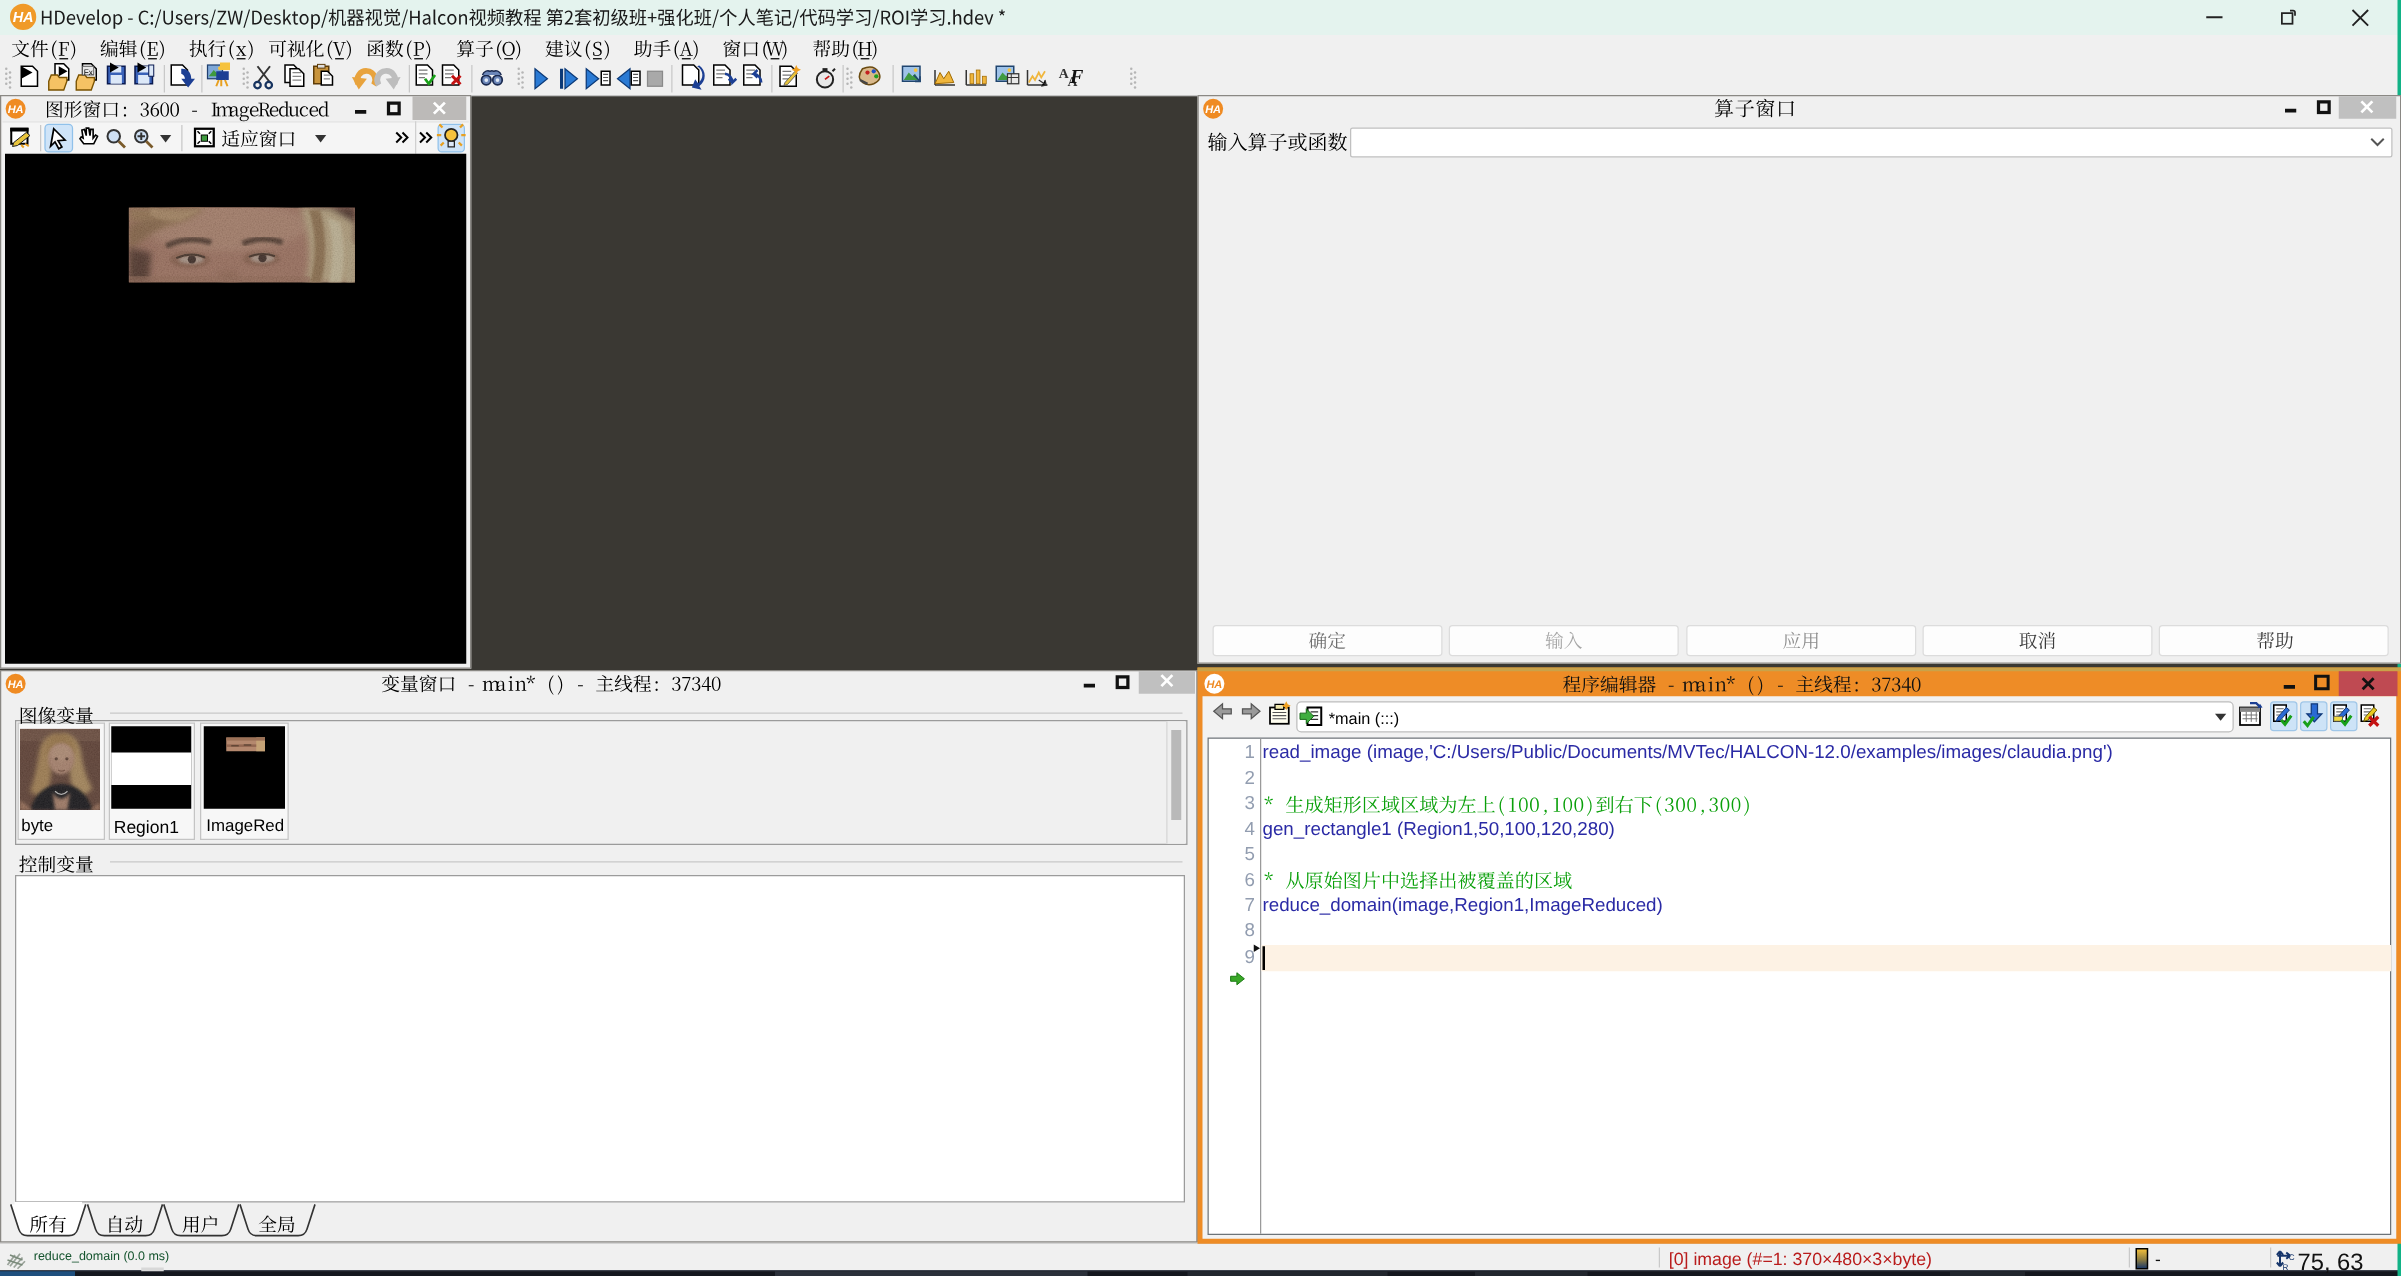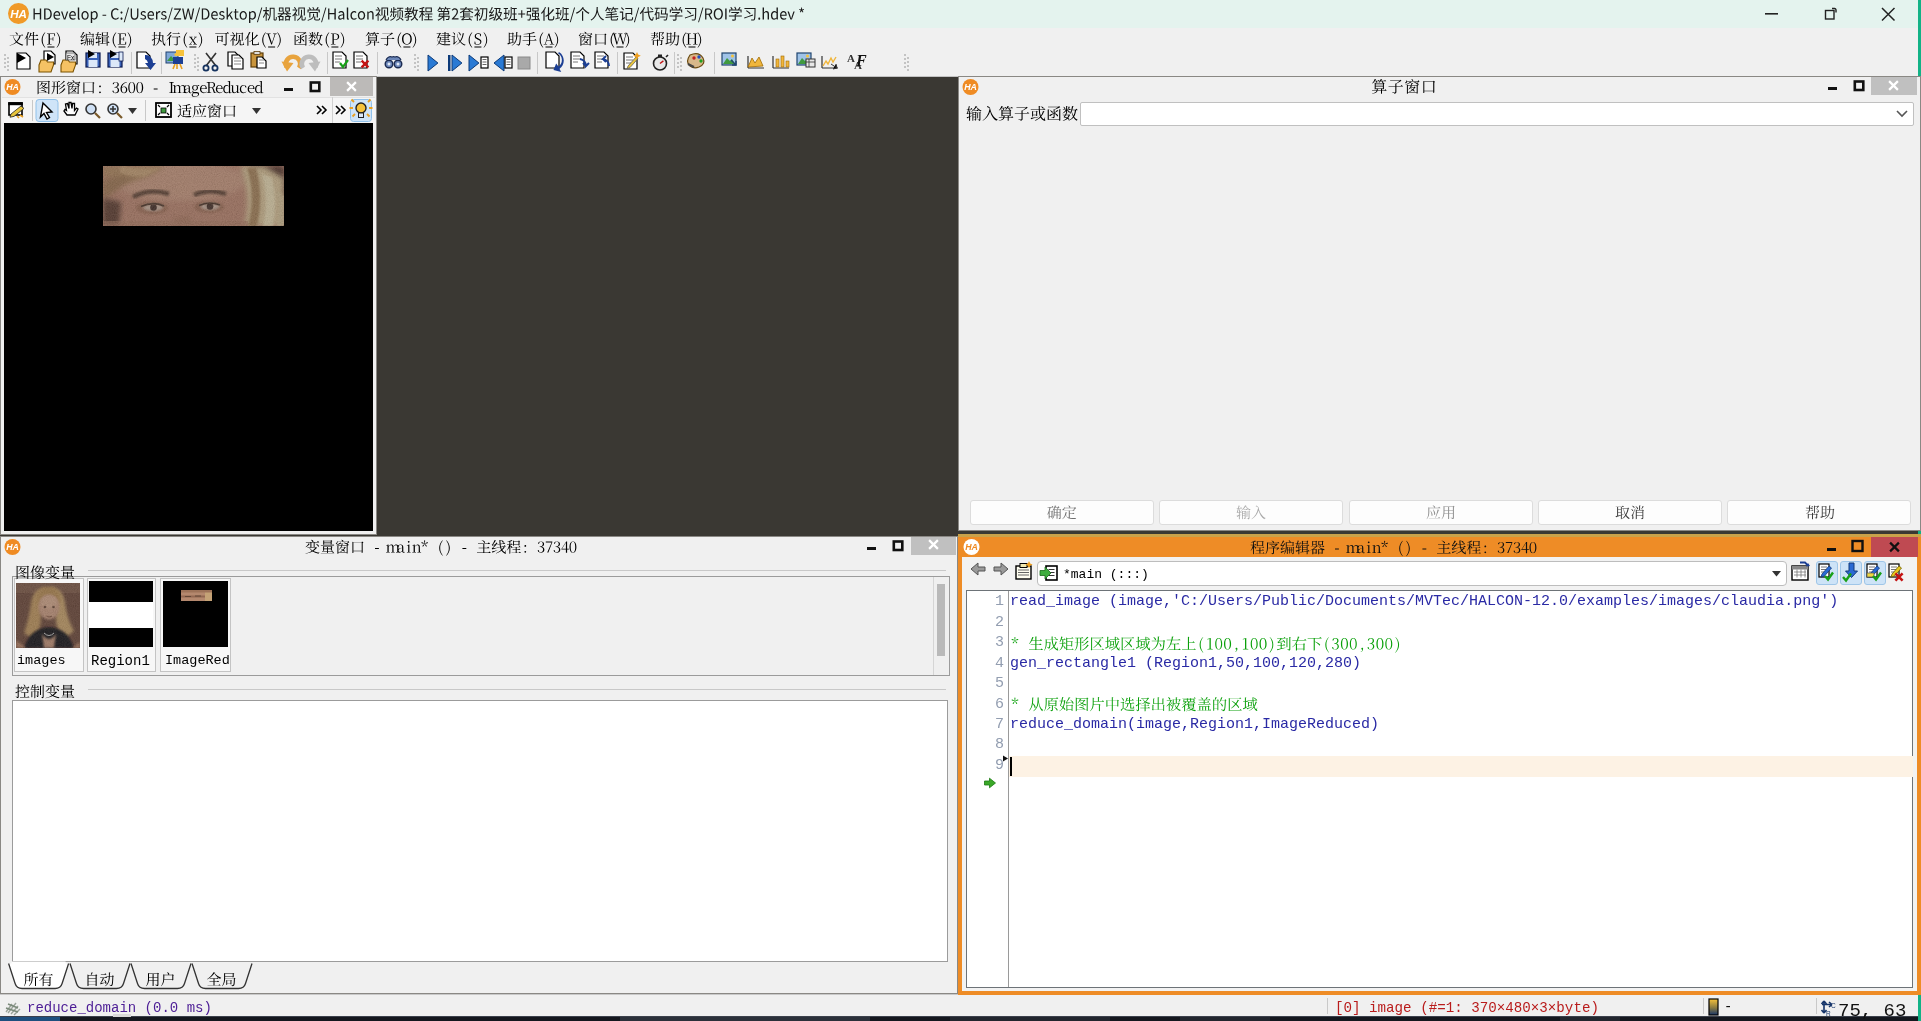--- a/index.html
+++ b/index.html
@@ -1,17 +1,17 @@
 <!DOCTYPE html>
 <html><head><meta charset="utf-8"><title>HDevelop</title>
 <style>
 *{margin:0;padding:0;box-sizing:border-box}
 html,body{width:1921px;height:1021px}
 body{position:relative;overflow:hidden;font-family:"Liberation Sans",sans-serif;background:#f0f0f0}
-.mono{font-family:Liberation Mono, monospace}
+.mono{font-family:Liberation Sans, sans-serif}
 .abs{position:absolute}
 pre{font-family:"Liberation Mono",monospace}
 </style></head>
 <body>
 <div style="position:absolute;left:0;top:0;width:1921px;height:28px;background:#e4f3ee"></div>
 <div style="position:absolute;left:0;top:28px;width:1921px;height:22px;background:#f0f0f0"></div>
 <div style="position:absolute;left:0;top:50px;width:1921px;height:27px;background:#f0f0f0;border-bottom:1px solid #c3c3c3"></div>
 <div style="position:absolute;left:0;top:77px;width:1921px;height:917px;background:#3a3833"></div>
 <div style="position:absolute;left:0;top:994px;width:1921px;height:23px;background:#f0f0f0;border-top:1px solid #c9c9c9"></div>
 <div style="position:absolute;left:0;top:1016px;width:1921px;height:5px;background:#14171e"></div>
@@ -74,24 +74,24 @@
 <pre class="mono" style="position:absolute;left:962px;top:592.3px;width:42px;text-align:right;font-size:15px;line-height:20.45px;color:#929db0">1
 2
 3
 4
 5
 6
 7
 8
 9</pre>
 <div class="mono abs" style="left:1063px;top:567px;font-size:13px;color:#000">*main (:::)</div>
-<div class="mono abs" style="left:17px;top:653px;font-size:13.5px;color:#000">images</div>
+<div class="mono abs" style="left:17px;top:653px;font-size:13.5px;color:#000">byte</div>
 <div class="mono abs" style="left:91px;top:653px;font-size:14px;color:#000">Region1</div>
 <div class="mono abs" style="left:165px;top:653px;font-size:13.5px;color:#000">ImageRed</div>
-<div class="mono abs" style="left:27px;top:1000px;font-size:14px;color:#4c1d95">reduce_domain (0.0 ms)</div>
+<div class="mono abs" style="left:27px;top:1000px;font-size:10px;color:#14532d">reduce_domain (0.0 ms)</div>
 <div class="mono abs" style="left:1335px;top:1000px;font-size:14.2px;color:#b91c1c">[0] image (#=1: 370×480×3×byte)</div>
 <div class="mono abs" style="left:1724px;top:1000px;font-size:13.8px;color:#111">-</div>
 <div class="mono abs" style="left:1838px;top:1000px;font-size:19px;color:#111">75, 63</div>
 <div style="position:absolute;left:1327px;top:998px;width:1px;height:16px;background:#c9c9c9"></div>
 <div style="position:absolute;left:1703px;top:998px;width:1px;height:16px;background:#c9c9c9"></div>
 <div style="position:absolute;left:1816px;top:998px;width:1px;height:16px;background:#c9c9c9"></div>
 <svg class="abs" style="left:0;top:0" width="1921" height="1021">
 <defs>
       <filter id="b1" x="-30%" y="-30%" width="160%" height="160%">
         <feGaussianBlur stdDeviation="2.4"></feGaussianBlur>

